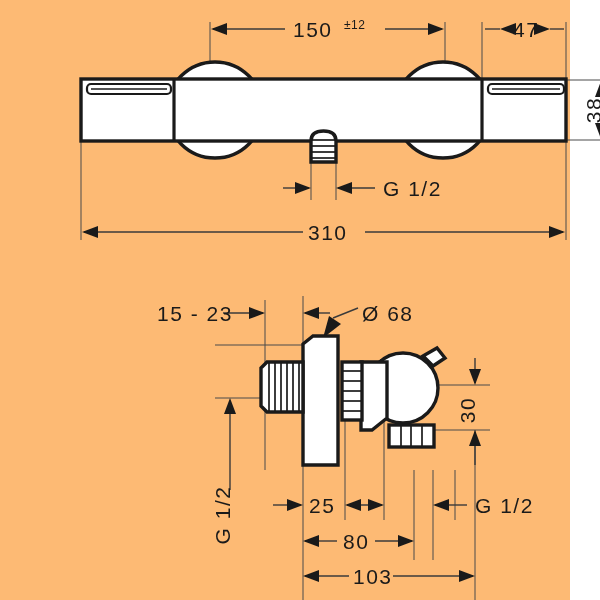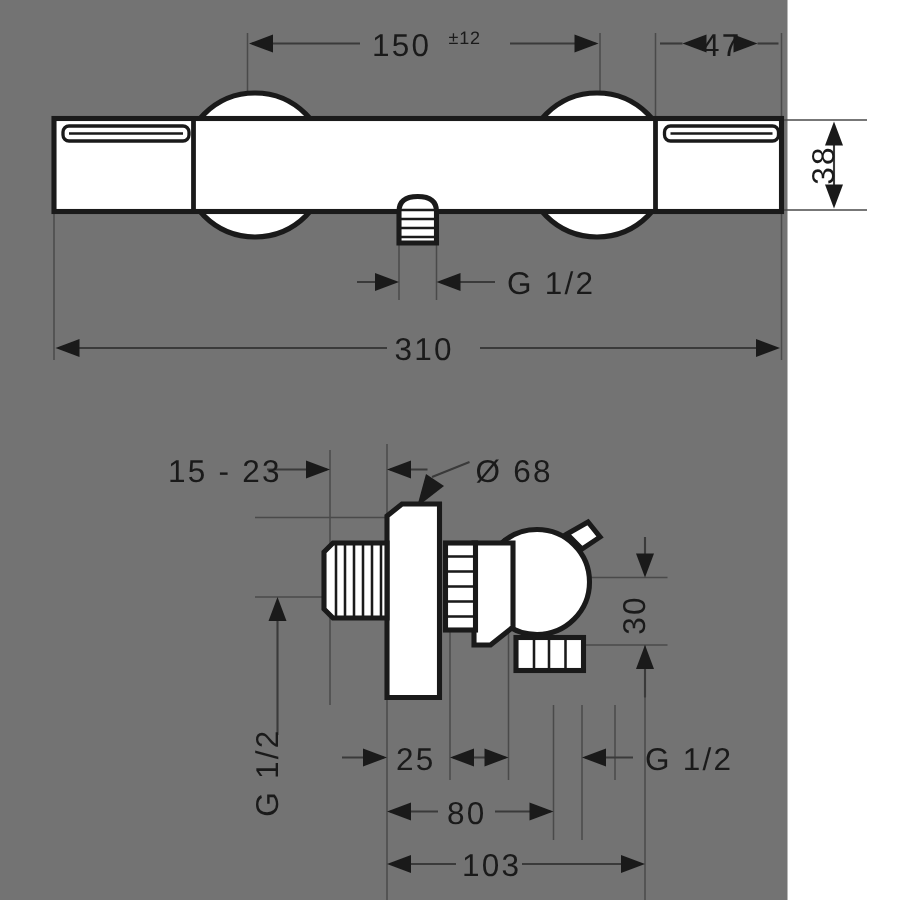--- a/index.html
+++ b/index.html
@@ -10,21 +10,22 @@
   body {
     width: 600px;
     height: 600px;
     font-family: "Liberation Sans", sans-serif;
     overflow: hidden;
   }
   #drawing-root {
     position: relative;
     width: 525px;
     height: 600px;
-    background: #737373;
+    background: #fdba74;
+    padding-left: 45px;
   }
   svg.tech-drawing {
     display: block;
     width: 600px;
     height: 600px;
   }
   .dim-text {
     font-family: "Liberation Sans", sans-serif;
     font-size: 21px;
     fill: #1a1a1a;

